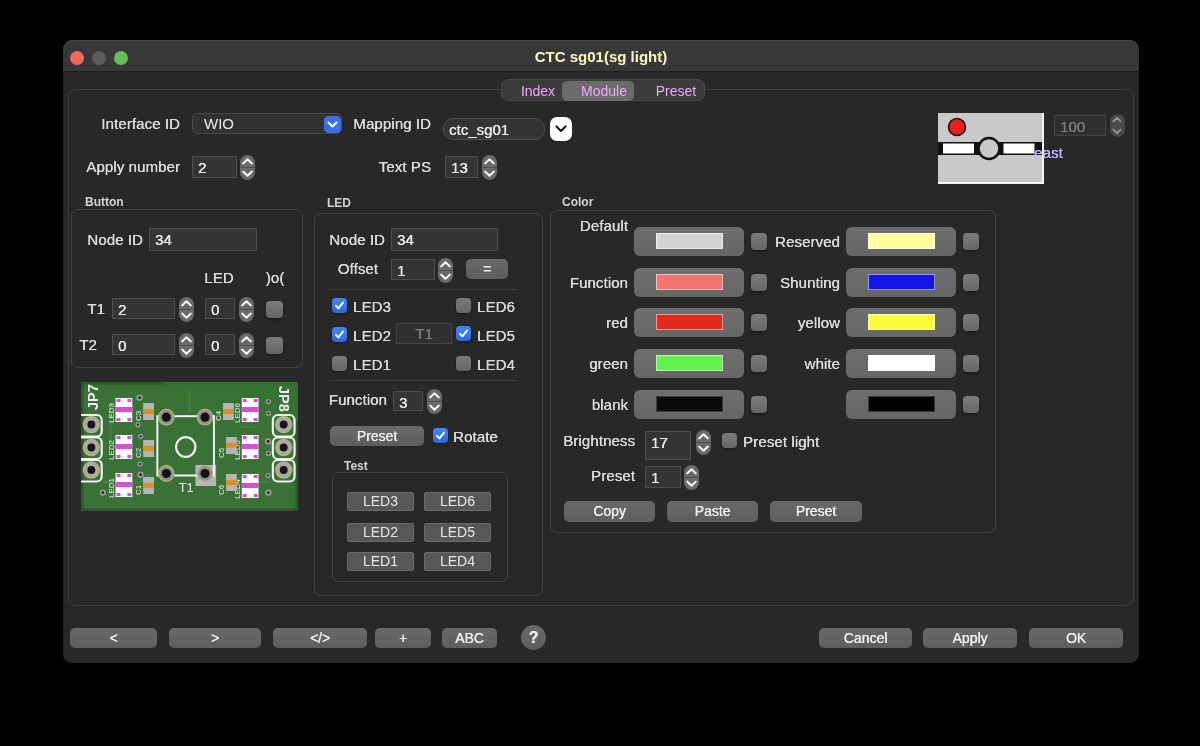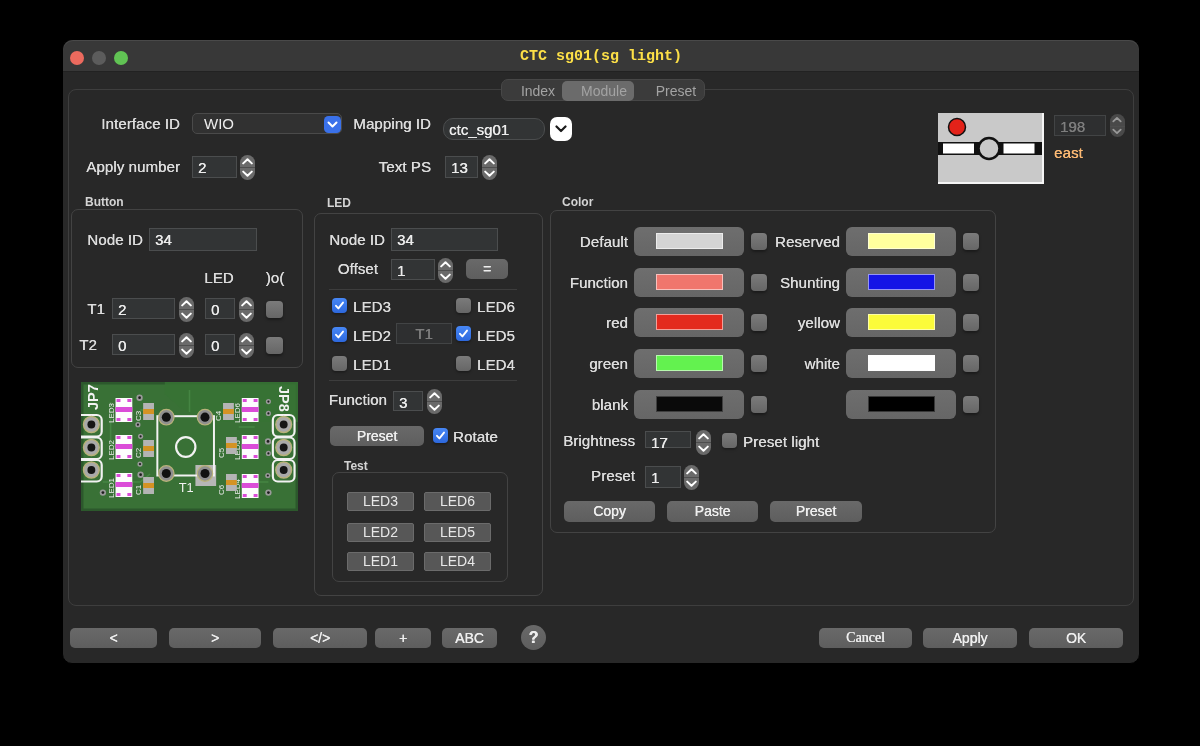--- a/index.html
+++ b/index.html
@@ -6,29 +6,29 @@
 html,body { width:1200px; height:746px; background:#000; overflow:hidden;
   font-family:"Liberation Sans", sans-serif; }
 #win { position:absolute; left:62px; top:39px; width:1078px; height:625px;
   background:#282828; border-radius:10px; box-shadow:0 18px 45px rgba(0,0,0,0.75);
   border:1px solid #000; }
 #titlebar { position:absolute; left:0; top:0; width:100%; height:32px;
   background:#383838; border-radius:10px 10px 0 0; border-bottom:1px solid #222;
   box-shadow:inset 0 1px 0 rgba(255,255,255,0.09); }
 .tl { position:absolute; top:11px; width:14px; height:14px; border-radius:50%; }
 #title { position:absolute; top:0; left:0; width:100%; height:32px; line-height:33px;
-  text-align:center; color:#fde047; font-size:15px; font-weight:bold;font-family:Liberation Mono, monospace; }
+  text-align:center; color:#fef9c3; font-size:15px; font-weight:bold; }
 #panel { position:absolute; left:5px; top:49px; width:1066px; height:517px;
   border:1px solid #3e3e3e; border-radius:8px; }
 
 #tabs { position:absolute; left:438px; top:39px; width:204px; height:22px;
   background:#3b3b3b; border:1px solid #474747; border-radius:7px; }
 #tabsel { position:absolute; left:60px; top:1px; width:72px; height:20px;
   background:#6b6b6b; border-radius:5px; }
-.tabtxt { position:absolute; top:0; height:22px; line-height:22px; color:#a3a3a3;
+.tabtxt { position:absolute; top:0; height:22px; line-height:22px; color:#f0abfc;
   font-size:14px; text-align:center;padding-left:12px; }
 .lbl { position:absolute; color:#dcdcdc; font-size:15px; height:20px; line-height:20px;
   text-align:right; white-space:nowrap; text-shadow:0.3px 0 0 currentColor; letter-spacing:0.1px; }
 .lbl-l { text-align:left; }
 .field { position:absolute; background:#323435; border:1px solid #4b4d4e;
   color:#ececec; font-size:15px; padding-left:5px; line-height:21px; text-shadow:0.3px 0 0 currentColor; }
 .field.dis { color:#7e7e7e; background:#2e2f30; border-color:#424445; }
 .stepper { position:absolute; width:15px; height:25px; background:#6a6a6a;
   border-radius:7.5px; }
 .stepper:after { content:""; position:absolute; left:0; top:12px; width:15px;
@@ -106,28 +106,28 @@
   <svg width="106" height="71" style="position:absolute;left:875px;top:73px" viewBox="0 0 106 71">
     <rect x="0" y="0" width="104" height="69" fill="#c9c9c9"></rect>
     <rect x="104" y="0" width="2" height="71" fill="#f5f5f5"></rect>
     <rect x="0" y="69" width="106" height="2" fill="#f5f5f5"></rect>
     <rect x="0" y="29" width="104" height="13" fill="#111"></rect>
     <rect x="5" y="30.5" width="31" height="10" fill="#fff"></rect>
     <rect x="65.5" y="30.5" width="31" height="10" fill="#fff"></rect>
     <circle cx="51" cy="35.5" r="10.5" fill="#c9c9c9" stroke="#111" stroke-width="2.5"></circle>
     <circle cx="19" cy="14" r="8.5" fill="#e32219" stroke="#111" stroke-width="1.5"></circle>
   </svg>
-  <div class="field dis" style="left:991px;top:75px;width:52px;height:21px;">198</div>
+  <div class="field dis" style="left:991px;top:75px;width:52px;height:21px;">100</div>
   <div class="stepper dis" style="left:1047px;top:74px;height:23px;">
     <svg width="10" height="23" viewBox="0 0 10 23">
         <polyline points="1.3,7.4 5,3.9 8.7,7.4" fill="none" stroke="#999" stroke-width="1.8" stroke-linecap="round" stroke-linejoin="round"></polyline>
         <polyline points="1.3,15.6 5,19.1 8.7,15.6" fill="none" stroke="#999" stroke-width="1.8" stroke-linecap="round" stroke-linejoin="round"></polyline>
       </svg>
   </div>
-  <span class="lbl lbl-l" style="left:991px;top:103px;color:#fdba74;">east</span>
+  <span class="lbl lbl-l" style="left:971px;top:103px;color:#c4b5fd;">east</span>
 
   <span class="gl" style="left:22px;top:155px">Button</span>
   <div class="grp" style="left:8px;top:169px;width:232px;height:159px;"></div>
   <span class="lbl" style="left:20px;top:190px;width:60px">Node ID</span>
   <div class="field" style="left:86px;top:188px;width:108px;height:23px;">34</div>
   <span class="lbl" style="left:131px;top:228px;width:50px;text-align:center;">LED</span>
   <span class="lbl" style="left:192px;top:228px;width:40px;text-align:center;">)o(</span>
   <span class="lbl" style="left:12px;top:259px;width:30px">T1</span>
   <div class="field" style="left:49px;top:258px;width:63px;height:21px;">2</div>
   <div class="stepper" style="left:116px;top:257px;">
@@ -398,21 +398,21 @@
   <div class="grp" style="left:269px;top:432px;width:176px;height:110px;"></div>
   <div class="tbtn" style="left:284px;top:452px;width:67px;">LED3</div>
   <div class="tbtn" style="left:361px;top:452px;width:67px;">LED6</div>
   <div class="tbtn" style="left:284px;top:483px;width:67px;">LED2</div>
   <div class="tbtn" style="left:361px;top:483px;width:67px;">LED5</div>
   <div class="tbtn" style="left:284px;top:512px;width:67px;">LED1</div>
   <div class="tbtn" style="left:361px;top:512px;width:67px;">LED4</div>
 
   <span class="gl" style="left:499px;top:155px">Color</span>
   <div class="grp" style="left:487px;top:170px;width:446px;height:323px;"></div>
-  <span class="lbl" style="left:465px;top:192px;width:100px">Default</span>
+  <span class="lbl" style="left:465px;top:176px;width:100px">Default</span>
   <div class="sw" style="left:571px;top:187px;">
       <i style="background:#d4d4d4"></i>
     </div>
   <span class="cb" style="left:688px;top:193px;width:16px;height:17px;"></span>
   <span class="lbl" style="left:677px;top:192px;width:100px">Reserved</span>
   <div class="sw" style="left:783px;top:187px;">
       <i style="background:#ffff9e"></i>
     </div>
   <span class="cb" style="left:900px;top:193px;width:16px;height:17px;"></span>
 
@@ -453,21 +453,21 @@
   <div class="sw" style="left:571px;top:350px;">
       <i style="background:#0a0a0a;border-color:rgba(255,255,255,0.22)"></i>
     </div>
   <span class="cb" style="left:688px;top:356px;width:16px;height:17px;"></span>
   <div class="sw" style="left:783px;top:350px;">
       <i style="background:#000;border-color:rgba(255,255,255,0.22)"></i>
     </div>
   <span class="cb" style="left:900px;top:356px;width:16px;height:17px;"></span>
 
   <span class="lbl" style="left:472px;top:391px;width:100px">Brightness</span>
-  <div class="field" style="left:582px;top:391px;width:46px;height:17px;">17</div>
+  <div class="field" style="left:582px;top:391px;width:46px;height:29px;">17</div>
   <div class="stepper" style="left:633px;top:390px;">
     <svg width="11" height="25" viewBox="0 0 11 25">
         <polyline points="1.2,8.4 5.5,4.3 9.8,8.4" fill="none" stroke="#fff" stroke-width="2" stroke-linecap="round" stroke-linejoin="round"></polyline>
         <polyline points="1.2,16.6 5.5,20.7 9.8,16.6" fill="none" stroke="#fff" stroke-width="2" stroke-linecap="round" stroke-linejoin="round"></polyline>
       </svg>
   </div>
   <span class="cb" style="left:659px;top:393px;"></span>
   <span class="lbl lbl-l" style="left:680px;top:392px;">Preset light</span>
   <span class="lbl" style="left:472px;top:426px;width:100px">Preset</span>
   <div class="field" style="left:582px;top:426px;width:36px;height:22px;">1</div>
@@ -480,16 +480,16 @@
   <div class="btn" style="left:501px;top:461px;width:91px;height:21px;line-height:21px;">Copy</div>
   <div class="btn" style="left:604px;top:461px;width:91px;height:21px;line-height:21px;">Paste</div>
   <div class="btn" style="left:707px;top:461px;width:92px;height:21px;line-height:21px;">Preset</div>
 
   <div class="btn" style="left:7px;top:588px;width:87px;height:20px;line-height:20px;">&lt;</div>
   <div class="btn" style="left:106px;top:588px;width:92px;height:20px;line-height:20px;">&gt;</div>
   <div class="btn" style="left:210px;top:588px;width:94px;height:20px;line-height:20px;">&lt;/&gt;</div>
   <div class="btn" style="left:312px;top:588px;width:56px;height:20px;line-height:20px;">+</div>
   <div class="btn" style="left:379px;top:588px;width:55px;height:20px;line-height:20px;">ABC</div>
   <div class="btn" style="left:458px;top:585px;width:25px;height:25px;line-height:25px;border-radius:50%;font-size:16px;font-weight:bold;">?</div>
-  <div class="btn" style="left:756px;top:588px;width:93px;height:20px;line-height:20px;font-family:Liberation Serif, serif;">Cancel</div>
+  <div class="btn" style="left:756px;top:588px;width:93px;height:20px;line-height:20px;">Cancel</div>
   <div class="btn" style="left:860px;top:588px;width:94px;height:20px;line-height:20px;">Apply</div>
   <div class="btn" style="left:966px;top:588px;width:94px;height:20px;line-height:20px;">OK</div>
 </div>
 
 </body></html>

